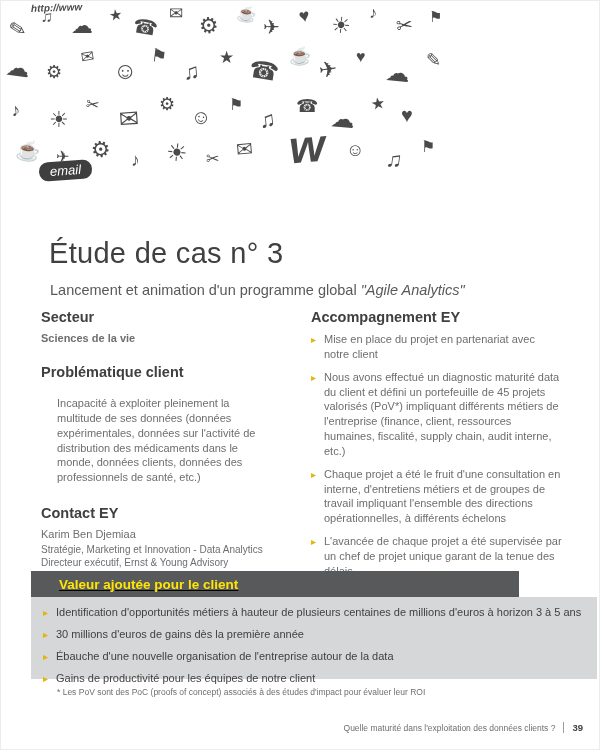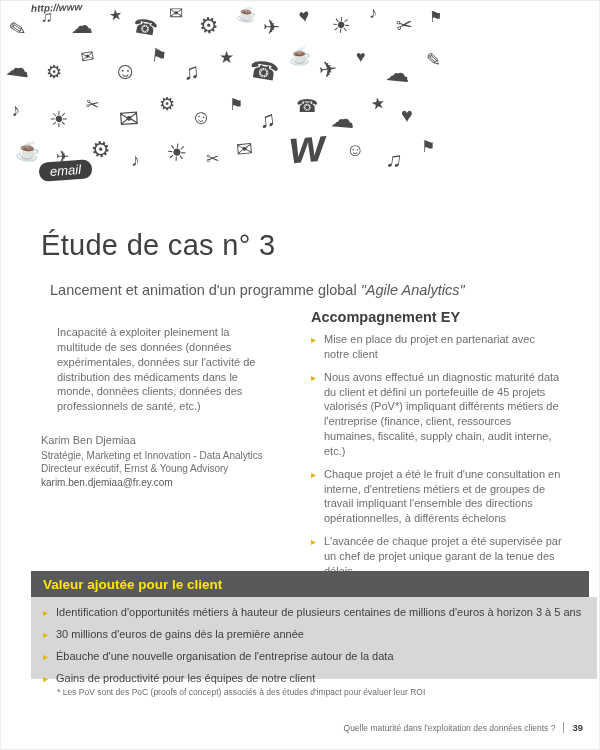--- a/index.html
+++ b/index.html
@@ -19,44 +19,44 @@
     font-family:"Liberation Sans", sans-serif;
   }
   
   .doodle{position:absolute;left:0;top:0;width:470px;height:205px;color:var(--doodle-gray,#3b3b3b);}
   .doodle span{position:absolute;line-height:1;opacity:.92;}
   .d-http{left:30px;top:2px;font-size:10px;font-style:italic;transform:rotate(-2deg);font-weight:bold;}
   .d-bigw{left:288px;top:122px;font-size:46px;font-weight:bold;font-style:italic;transform:rotate(-5deg);}
   .d-email{left:38px;top:160px;font-size:13px;font-style:italic;color:#fff;background:#2f2f2f;
            border-radius:9px;padding:3px 11px;transform:rotate(-4deg);}
   
-  .title{position:absolute;left:40px;top:228px;margin:0;font-size:29px;font-weight:400;
+  .title{position:absolute;left:40px;top:228px;margin:8px;font-size:29px;font-weight:400;
          color:var(--heading-gray,#404040);letter-spacing:.3px;}
   .subtitle{position:absolute;left:40px;top:272px;margin:9px;font-size:14.5px;color:var(--band-gray,#58595b);}
   .subtitle em{font-style:italic;}
   
   .col{position:absolute;top:308px;}
   .col-left{left:40px;width:252px;}
   .col-right{left:310px;width:252px;}
   .sec{margin-bottom:20px;}
   .sec h2{margin:0 0 7px 0;font-size:14.5px;font-weight:bold;color:var(--heading-gray,#404040);}
   .bold-gray{margin:0;font-size:11px;font-weight:bold;color:var(--body-gray,#6d6e71);}
   .body-text{margin:16px;font-size:11px;line-height:1.35;color:var(--body-gray,#6d6e71);}
   .contact-name{margin:0 0 3px 0;font-size:11px;font-weight:normal;color:var(--body-gray,#6d6e71);}
   .contact-role{margin:0;font-size:10px;line-height:1.3;color:var(--body-gray,#6d6e71);}
   .contact-email{margin:2px 0 0 0;font-size:10px;font-weight:normal;color:var(--band-gray,#58595b);}
   
   ul.bullets{list-style:none;margin:0;padding:0;}
   ul.bullets li{position:relative;padding-left:13px;margin-bottom:8px;
                 font-size:11px;line-height:1.35;color:var(--body-gray,#6d6e71);}
   ul.bullets .arrow{position:absolute;left:0;top:1px;font-size:10px;color:var(--bullet-yellow,#e3b505);}
   
-  .value-band{position:absolute;left:30px;top:570px;width:558px;height:26px;
+  .value-band{position:absolute;left:30px;top:570px;width:488px;height:26px;
               background:var(--band-gray,#58595b);display:flex;align-items:center;
-              padding-left:12px;box-sizing:border-box;}
+              padding-left:28px;box-sizing:border-box;text-decoration:underline;}
   .value-band h2{margin:0;font-size:13.5px;font-weight:bold;color:var(--ey-yellow,#ffe600);}
   .value-box{position:absolute;left:30px;top:596px;width:566px;height:82px;
              background:var(--box-gray,#d6d7d8);box-sizing:border-box;padding:8px 12px 0 12px;}
   .value-box ul.bullets li{color:var(--dark-text,#414042);margin-bottom:7px;white-space:nowrap;
                            overflow:hidden;}
   
   .footnote{position:absolute;left:56px;top:686px;margin:0;font-size:8.5px;color:var(--body-gray,#6d6e71);}
   .footer{position:absolute;right:16px;top:721px;display:flex;align-items:center;gap:8px;
           font-size:8.5px;color:var(--body-gray,#6d6e71);}
   .footer .vbar{width:1px;height:11px;background:#9a9b9e;}
@@ -120,23 +120,29 @@
       <span style="left: 345px; top: 140px; font-size: 18px; transform: rotate(0deg);">☺</span>
       <span style="left: 385px; top: 148px; font-size: 22px; transform: rotate(8deg);">♫</span>
       <span style="left: 420px; top: 138px; font-size: 16px; transform: rotate(0deg);">⚑</span>
     </div>
 
   <h1 class="title">Étude de cas n° 3</h1>
   <p class="subtitle"><span>Lancement et animation d'un programme global </span><em>"Agile Analytics"</em></p>
 
   <div class="col col-left">
     <section class="sec">
+      <h2>Secteur</h2>
+      <p class="bold-gray">Sciences de la vie</p>
+    </section>
+    <section class="sec">
+      <h2>Problématique client</h2>
       <p class="body-text">Incapacité à exploiter pleinement la multitude de ses données (données expérimentales, données sur l'activité de distribution des médicaments dans le monde, données clients, données des professionnels de santé, etc.)</p>
     </section>
     <section class="sec">
+      <h2>Contact EY</h2>
       <p class="contact-name">Karim Ben Djemiaa</p>
       <p class="contact-role">Stratégie, Marketing et Innovation - Data Analytics</p>
       <p class="contact-role">Directeur exécutif, Ernst &amp; Young Advisory</p>
       <p class="contact-email">karim.ben.djemiaa@fr.ey.com</p>
     </section>
   </div>
 
   <div class="col col-right">
     <section class="sec">
       <h2>Accompagnement EY</h2>

